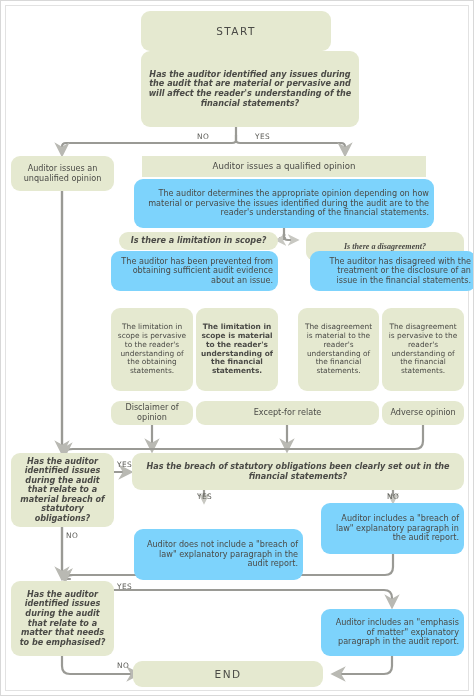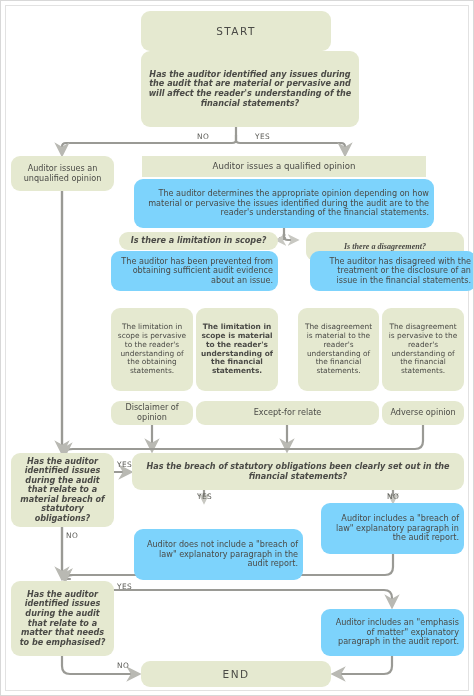--- a/index.html
+++ b/index.html
@@ -124,15 +124,15 @@
 
   <div class="node cream sm" style="left:133px;top:516px;width:169px;height:51px;margin-top:12px;">Auditor does not include a "breach of law" explanatory paragraph in the audit report.</div>
   <div class="node cream sm" style="left:320px;top:502px;width:143px;height:51px;">Auditor includes a "breach of law" explanatory paragraph in the audit report.</div>
 
   <div class="node green sm italic" style="left:10px;top:580px;width:103px;height:75px;">Has the auditor identified issues during the audit that relate to a matter that needs to be emphasised?</div>
   <div class="label" style="left:116px;top:581px;">YES</div>
   <div class="label" style="left:116px;top:660px;">NO</div>
 
   <div class="node cream sm" style="left:320px;top:608px;width:143px;height:47px;">Auditor includes an "emphasis of matter" explanatory paragraph in the audit report.</div>
 
-  <div class="node green lg cap" style="left:140px;top:660px;width:190px;height:26px;">END</div>
+  <div class="node green lg cap" style="left:132px;top:660px;width:190px;height:26px;">END</div>
 
 </div>
 
 </body></html>

